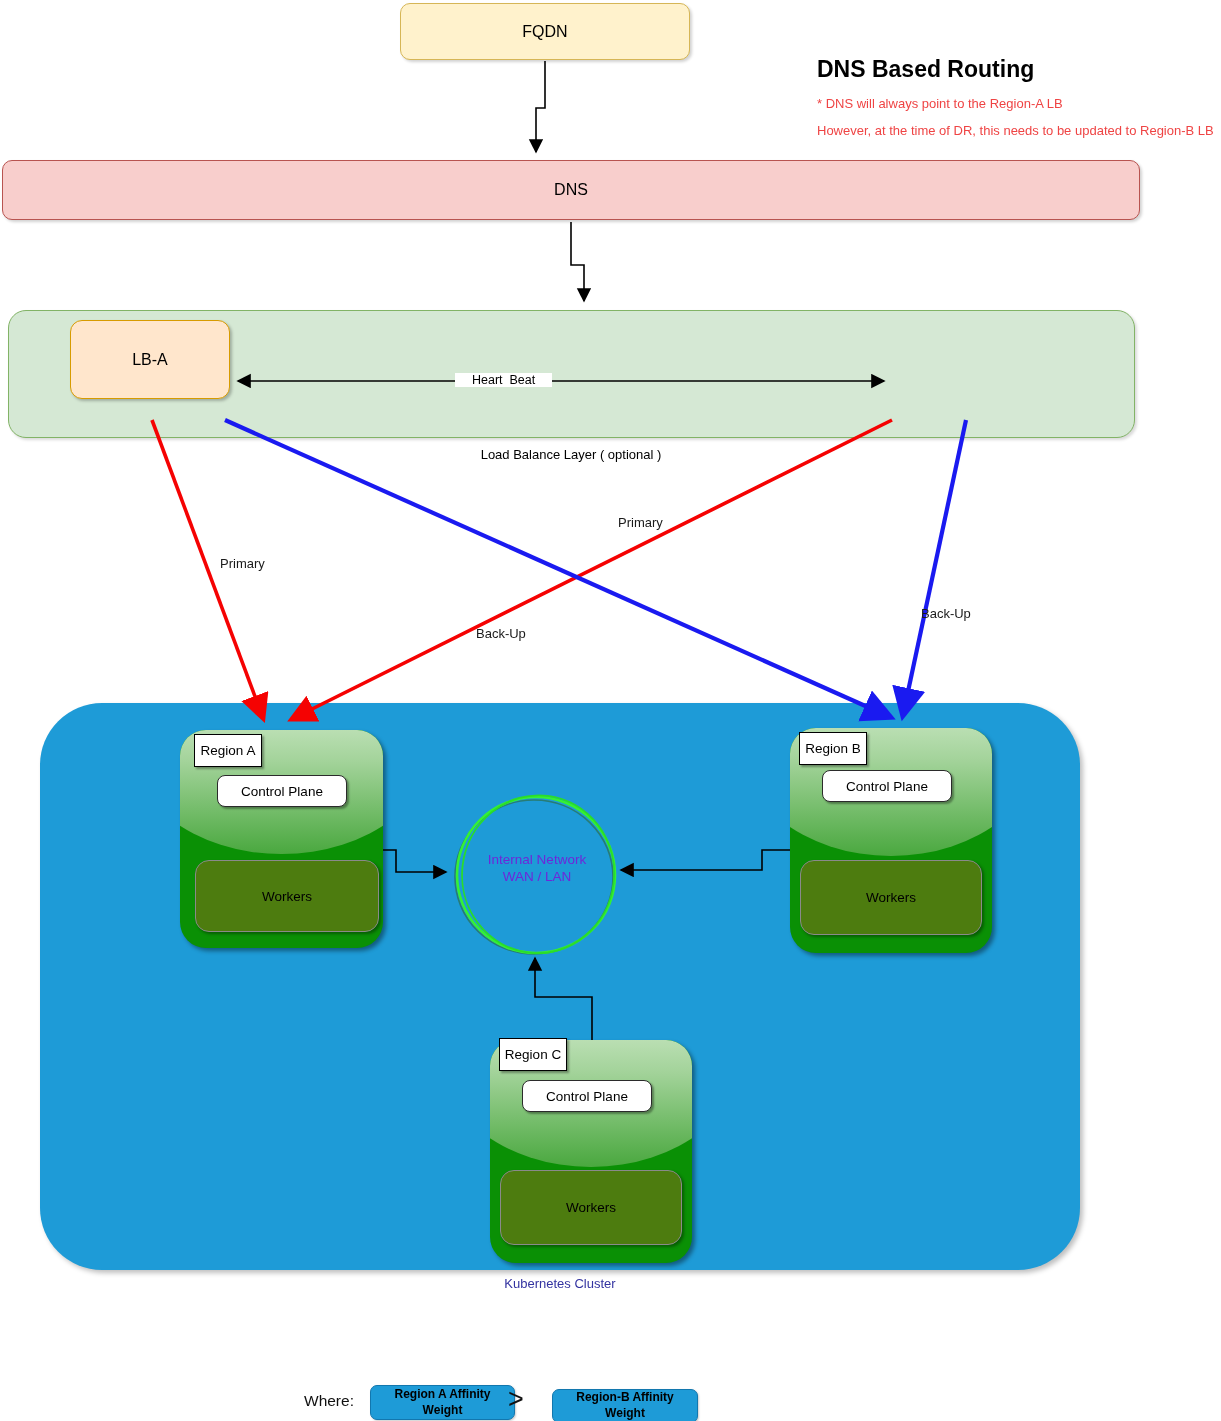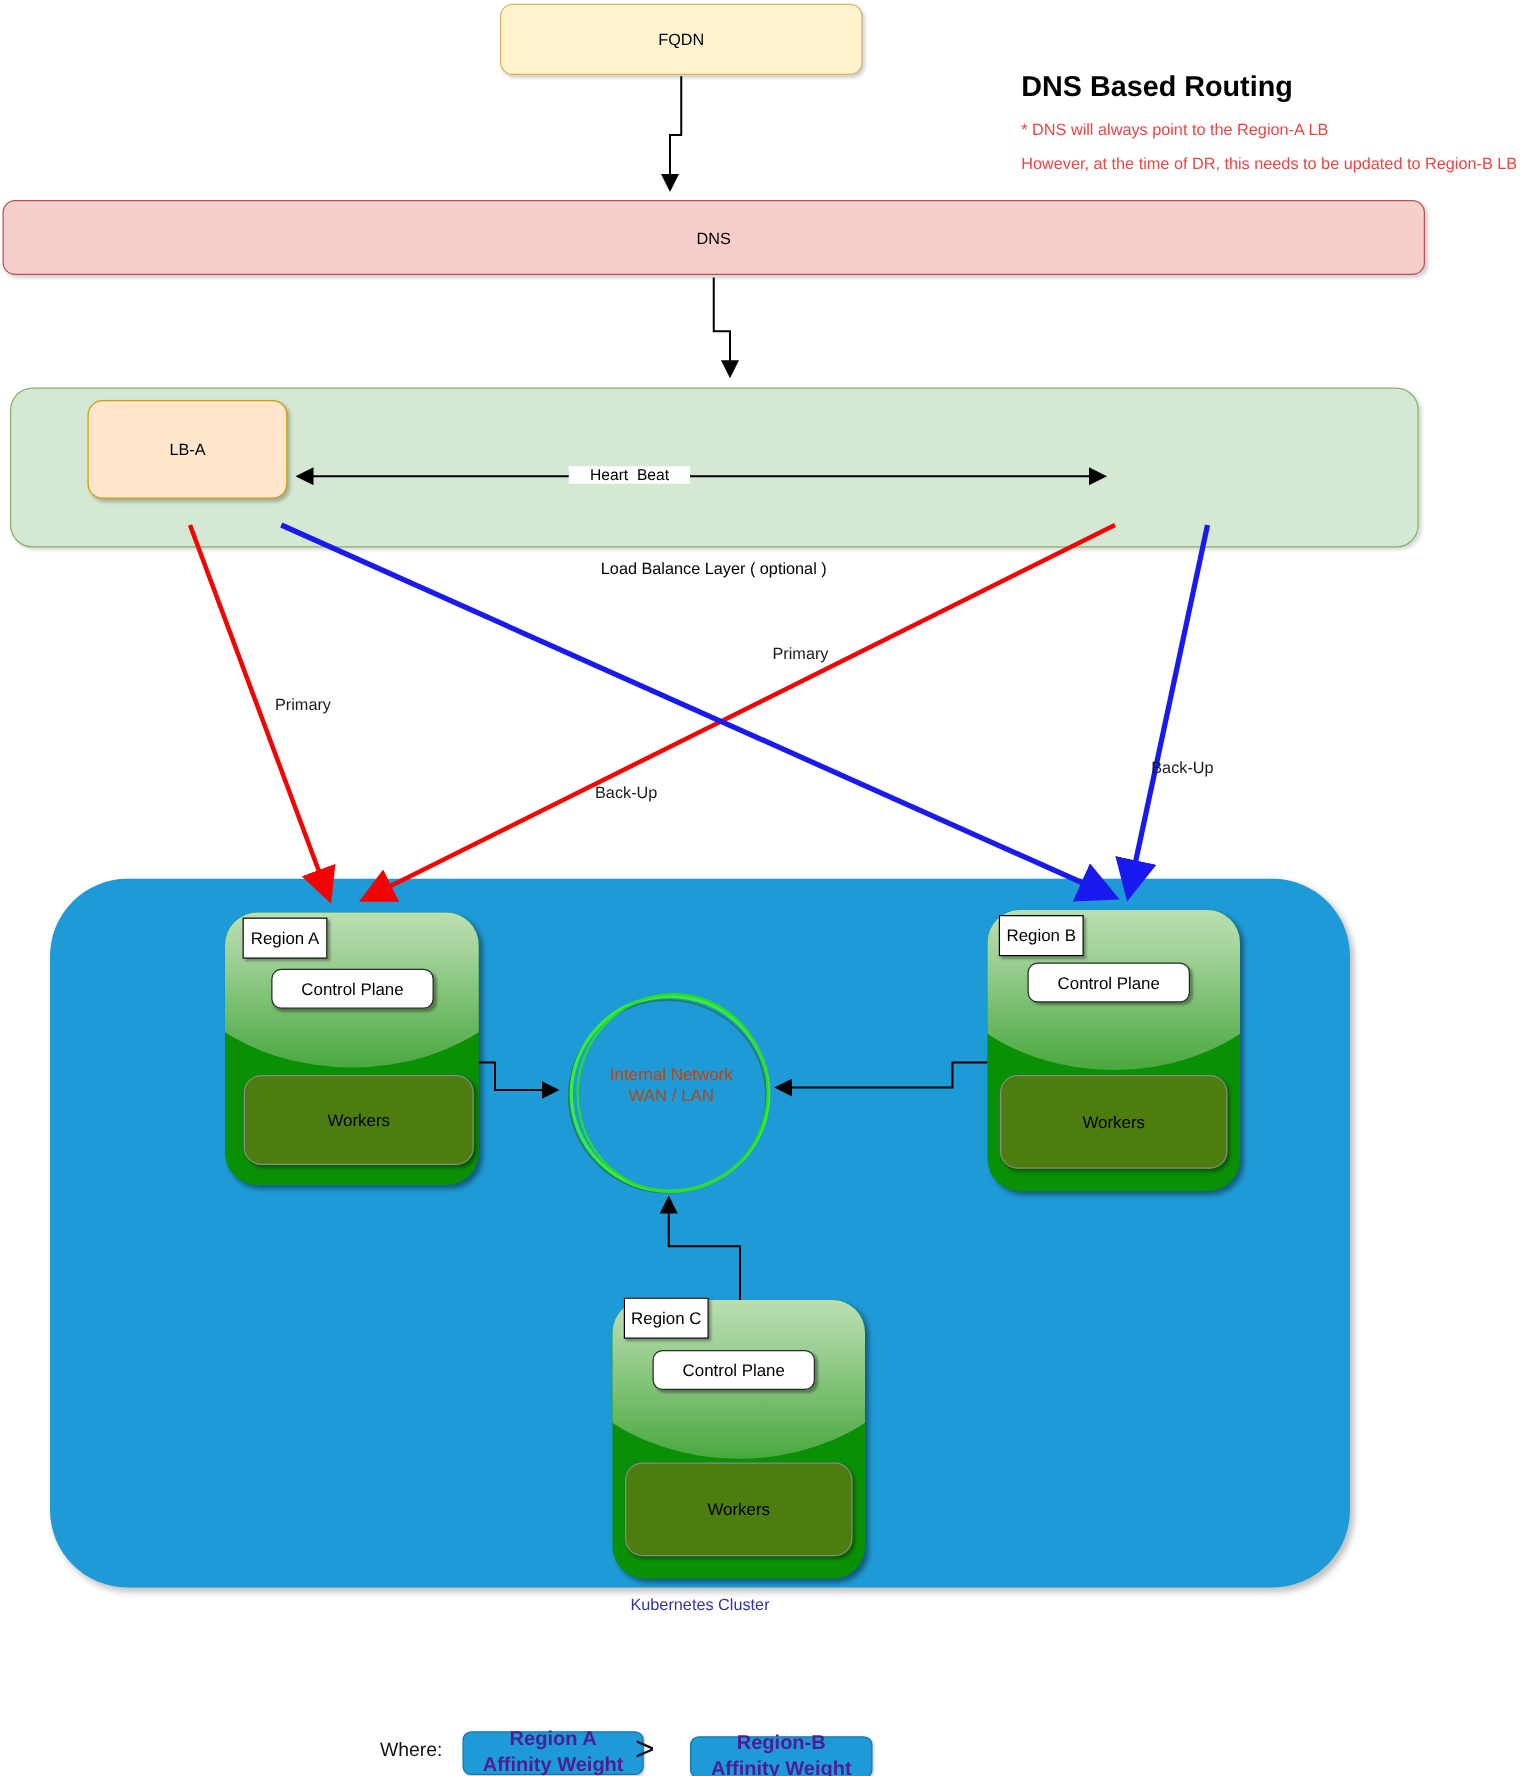--- a/index.html
+++ b/index.html
@@ -3,21 +3,21 @@
 <meta charset="utf-8">
 <style>
   html,body{margin:0;padding:0;background:#ffffff;}
   #stage{
     position:relative;width:1221px;height:1421px;background:#ffffff;overflow:hidden;
     font-family:"Liberation Sans", sans-serif;color:#000;
   }
   .abs{position:absolute;}
   .node{
     position:absolute;display:flex;align-items:center;justify-content:center;
-    font-size:13px;box-sizing:border-box;text-align:center;
+    font-size:16px;box-sizing:border-box;text-align:center;
   }
   .fqdn{background:#FFF2CC;border:1.4px solid #D6B656;border-radius:10px;box-shadow:2px 2px 3px rgba(0,0,0,.18);}
   .dns{background:#F8CECC;border:1.4px solid #B85450;border-radius:10px;box-shadow:2px 2px 3px rgba(0,0,0,.18);}
   .lblayer{background:#D5E8D4;border:1.4px solid #82B366;border-radius:18px;box-shadow:2px 2px 3px rgba(0,0,0,.15);}
   .lbnode{background:#FFE6CC;border:1.4px solid #D79B00;border-radius:12px;box-shadow:2px 2px 3px rgba(0,0,0,.25);}
   .cluster{background:#1E9BD7;border-radius:62px;box-shadow:3px 3px 5px rgba(0,0,0,.25);}
   .caption{position:absolute;text-align:center;font-size:13px;}
   .navy{color:#3333A0;}
   .title-head{position:absolute;font-size:23px;font-weight:bold;white-space:nowrap;}
   .title-note{position:absolute;font-size:13px;white-space:nowrap;color:#ef4444;}
@@ -41,27 +41,27 @@
   }
   .workers-box{
     position:absolute;background:#4d7c0f;border:1px solid #8a8a8a;border-radius:14px;
     box-shadow:2px 2px 3px rgba(0,0,0,.35);font-size:13.5px;
     display:flex;align-items:center;justify-content:center;
   }
   .edge-label{position:absolute;font-size:13px;color:#1a1a1a;white-space:nowrap;}
   .hb-label{position:absolute;font-size:12.5px;background:#fff;padding:0 17px;white-space:pre;}
   .net-label{
     position:absolute;left:462px;top:852px;width:150px;text-align:center;
-    font-size:13.5px;color:#c2410c;line-height:1.25;
+    font-size:13.5px;color:#6d28d9;line-height:1.25;
   }
   svg.overlay{position:absolute;left:0;top:0;pointer-events:none;}
   .where-text{position:absolute;font-size:15.5px;color:#111;}
   .weight-btn{
     position:absolute;background:#1E9BD7;border:1px solid #1277AE;border-radius:7px;
-    color:#4c1d95;font-weight:bold;font-size:16px;line-height:1.3;text-align:center;
+    color:#000000;font-weight:bold;font-size:12px;line-height:1.3;text-align:center;
     display:flex;align-items:center;justify-content:center;box-shadow:1px 1px 2px rgba(0,0,0,.2);
   }
   .gt{position:absolute;font-size:27px;color:#111;}
 </style>
 </head>
 <body>
 
 <div id="stage">
 
   <div class="node fqdn" style="left:400px;top:3px;width:290px;height:57px;">

